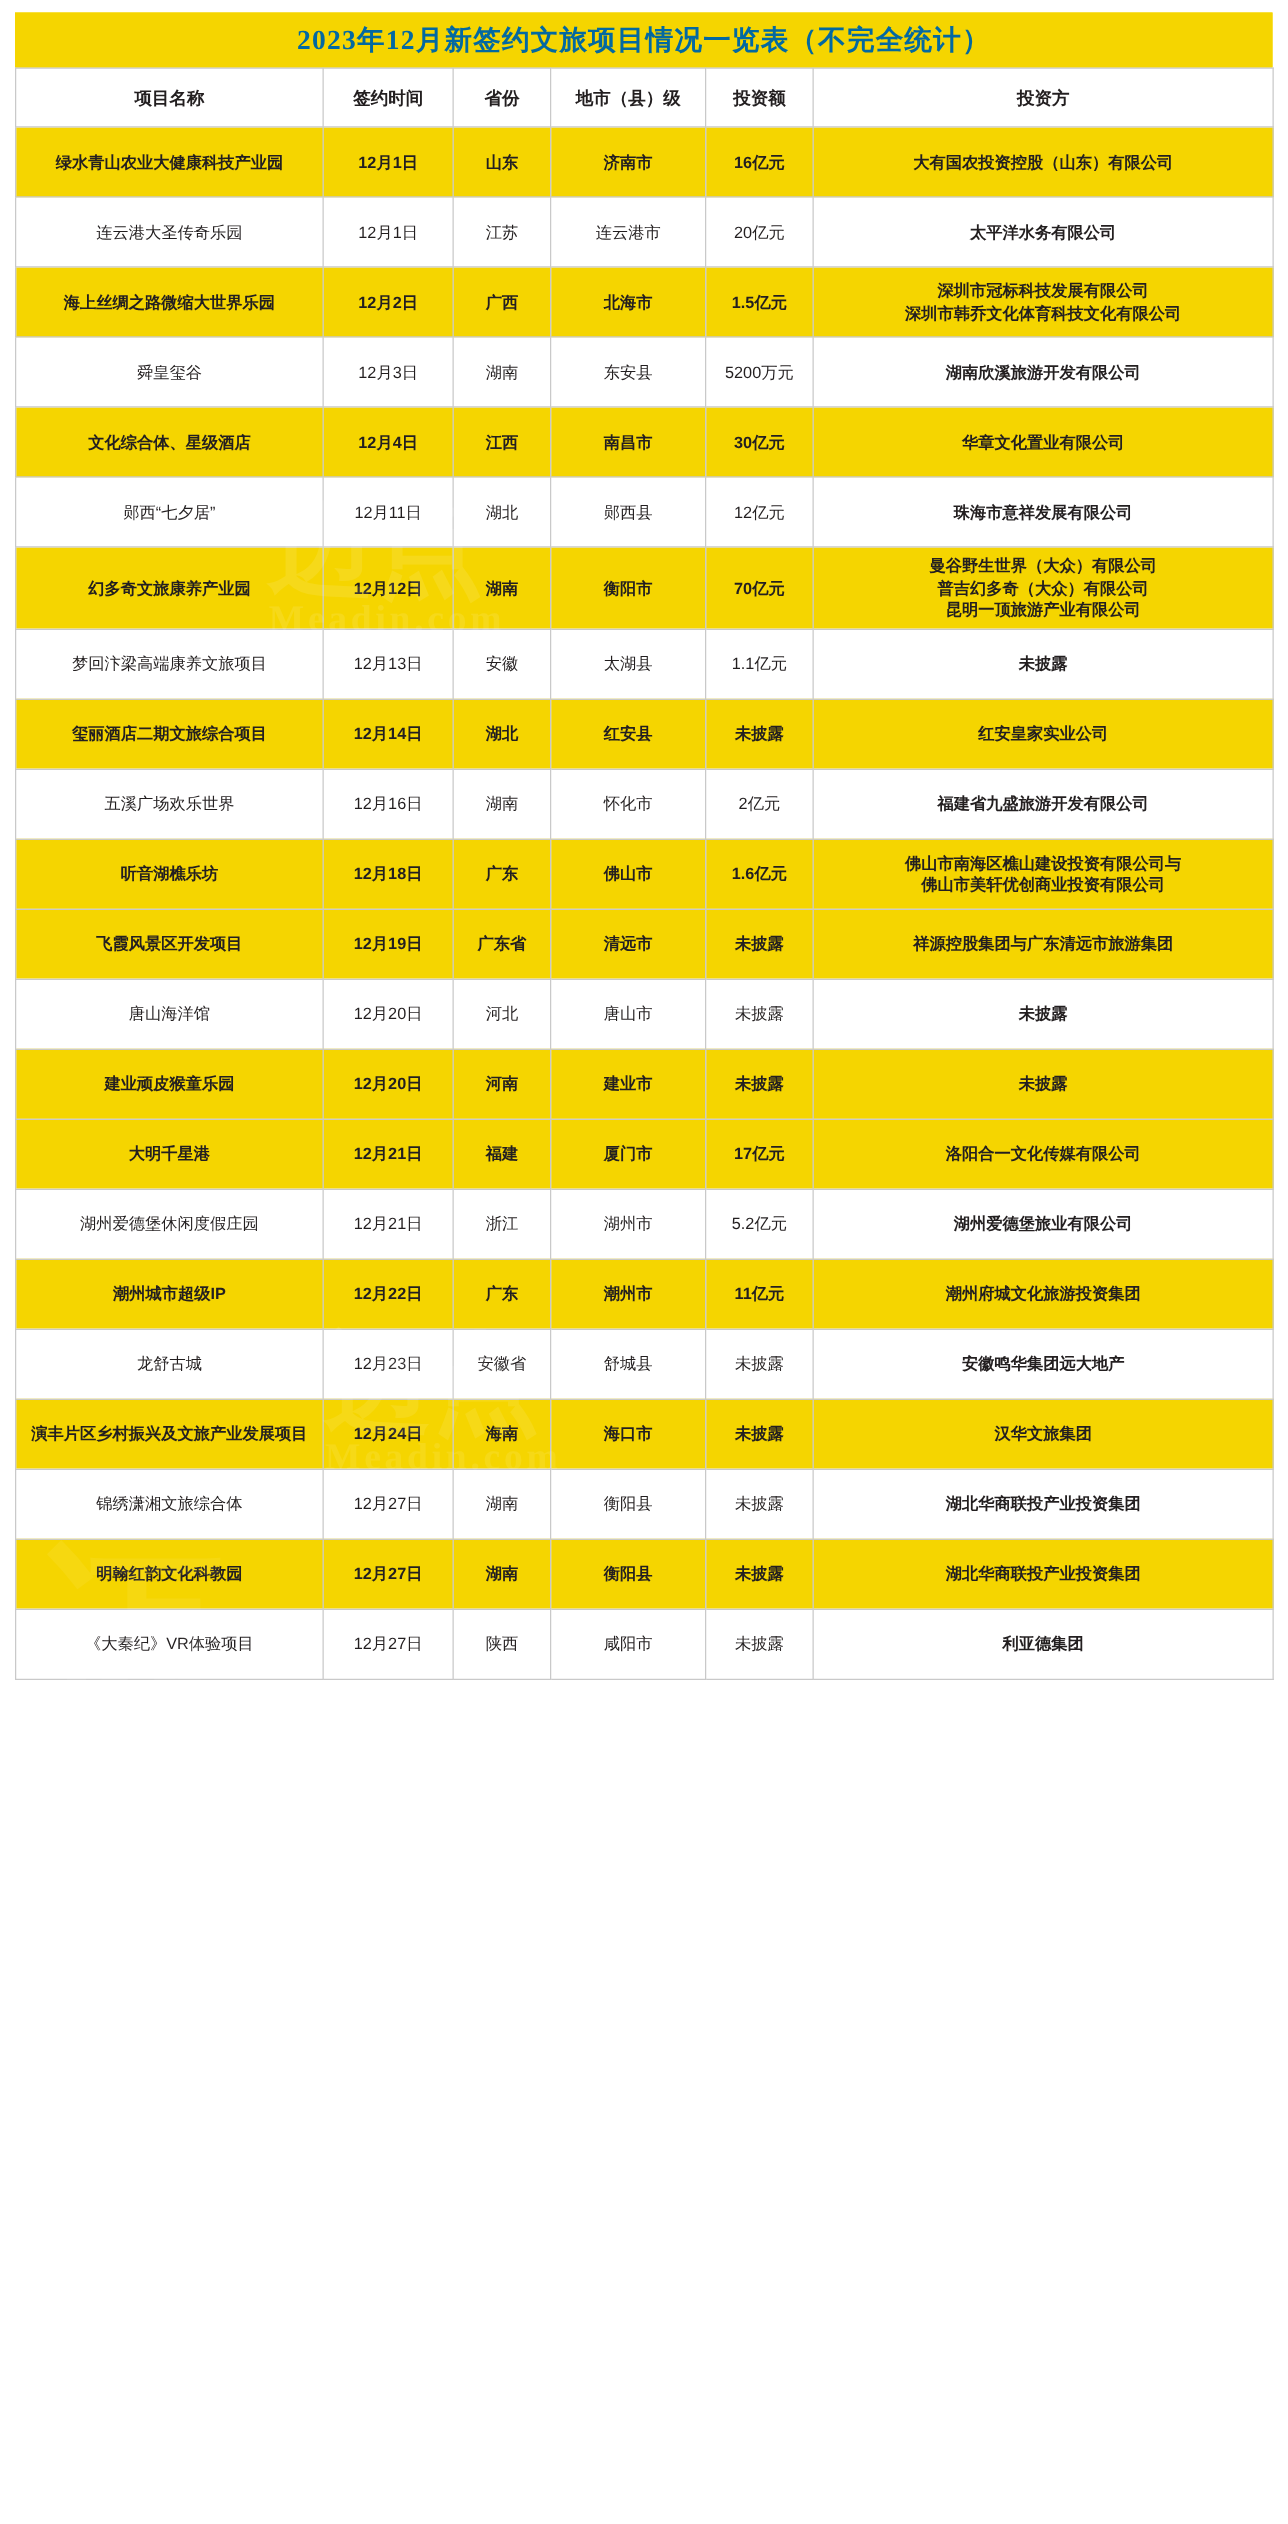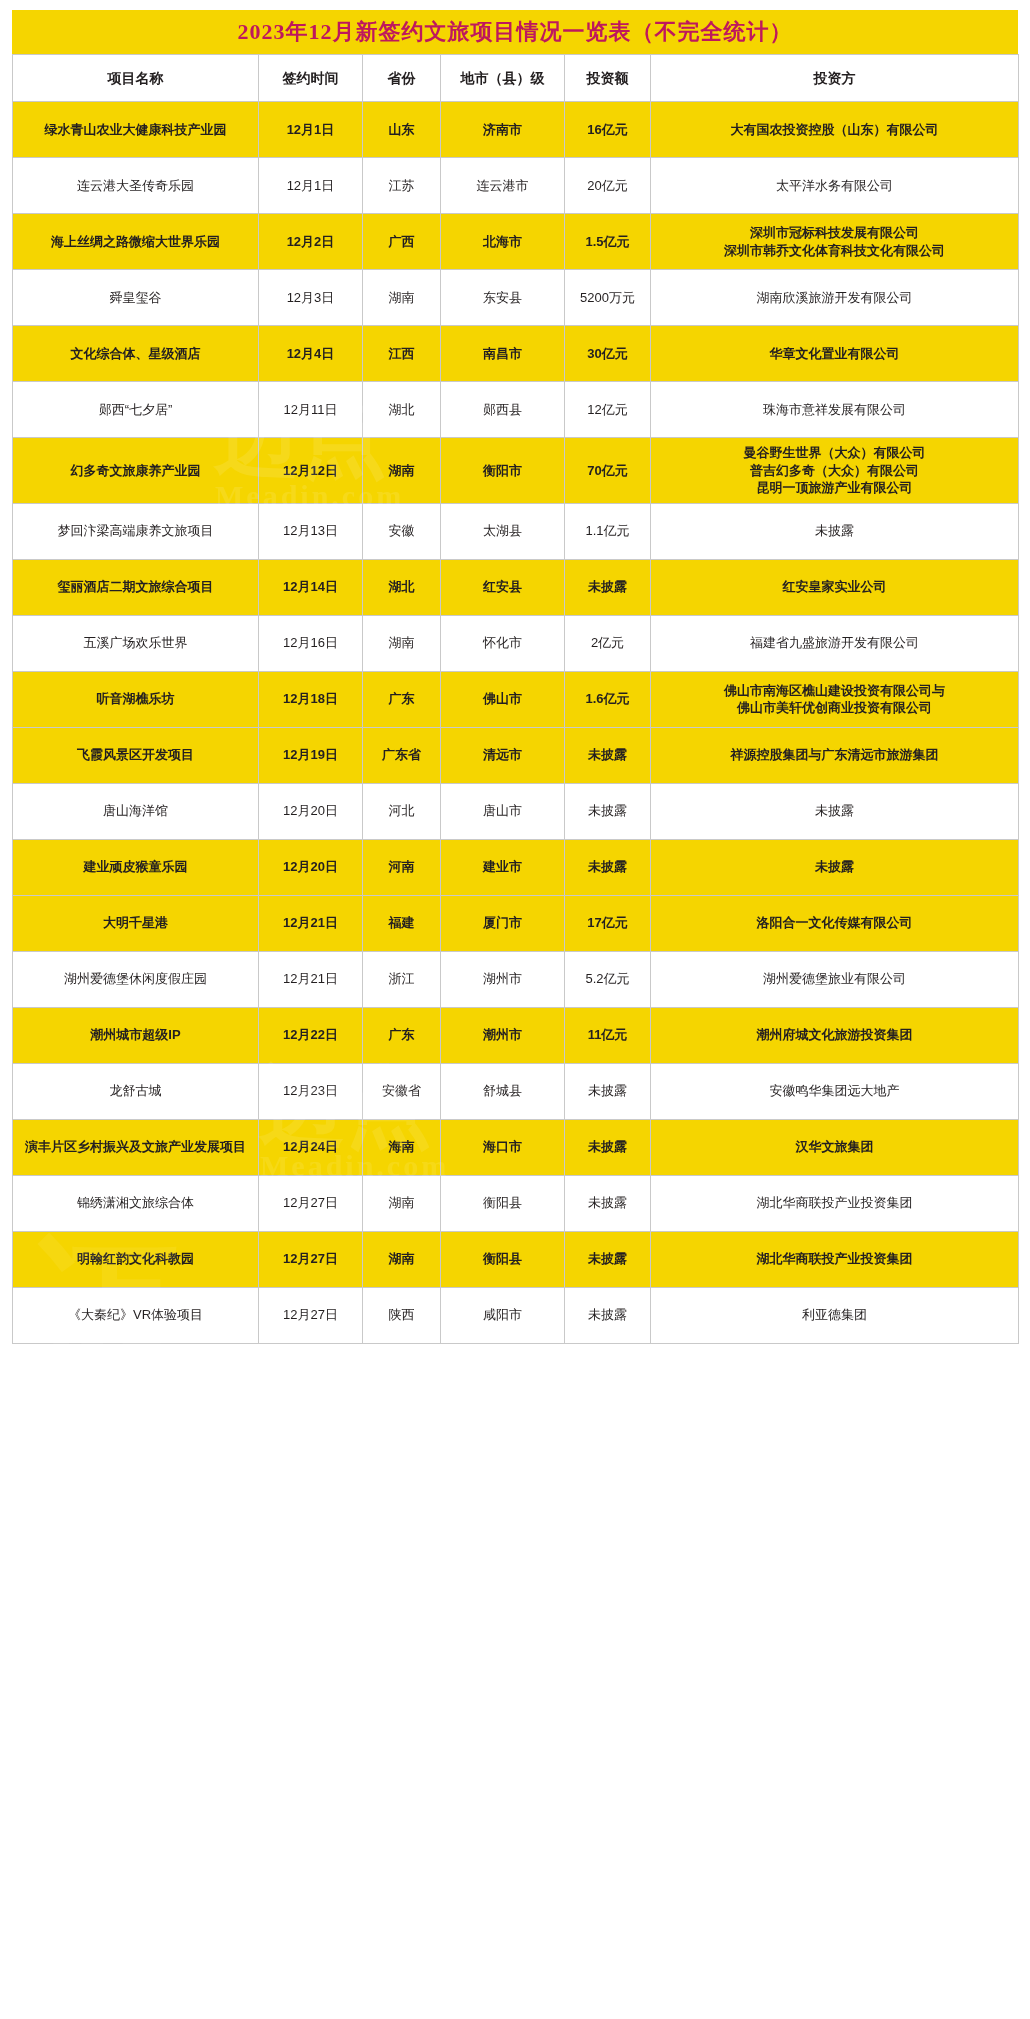--- a/index.html
+++ b/index.html
@@ -23,21 +23,21 @@
     height: 44px;
     display: flex;
     align-items: center;
     justify-content: center;
     border: 1px solid #F5D500;
     box-sizing: border-box;
   }
   .title-bar .title {
     font-size: 22px;
     font-weight: bold;
-    color: #be185d;
+    color: #0369a1;
     letter-spacing: 1px;
     font-family: "Liberation Serif", "DejaVu Serif", serif;
   }
   table.data {
     border-collapse: collapse;
     width: 1006px;
     table-layout: fixed;
   }
   table.data td, table.data th {
     border: 1px solid #c9c9c9;
@@ -69,20 +69,21 @@
     font-weight: bold;
   }
   tr.even td.cell-name {
     font-weight: normal;
   }
   .row-h {
     height: 56px;
   }
   .multi {
     white-space: pre-line;
+    font-weight: bold;
   }
   
   .watermark {
     position: absolute;
     pointer-events: none;
     opacity: 0.18;
     color: #ffffff;
     font-weight: bold;
     font-family: "Liberation Serif", "DejaVu Serif", serif;
     line-height: 1.1;

